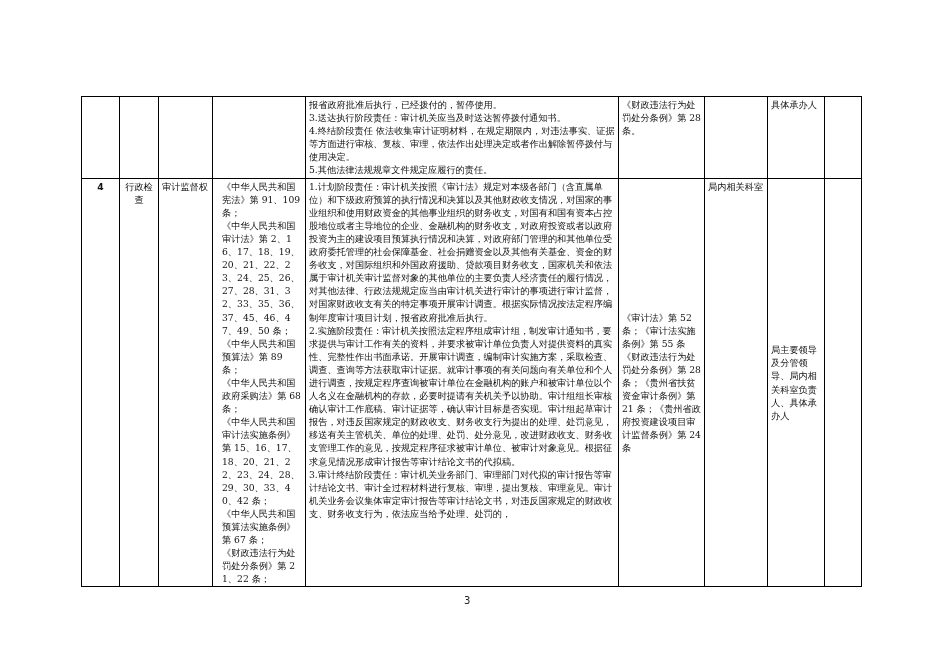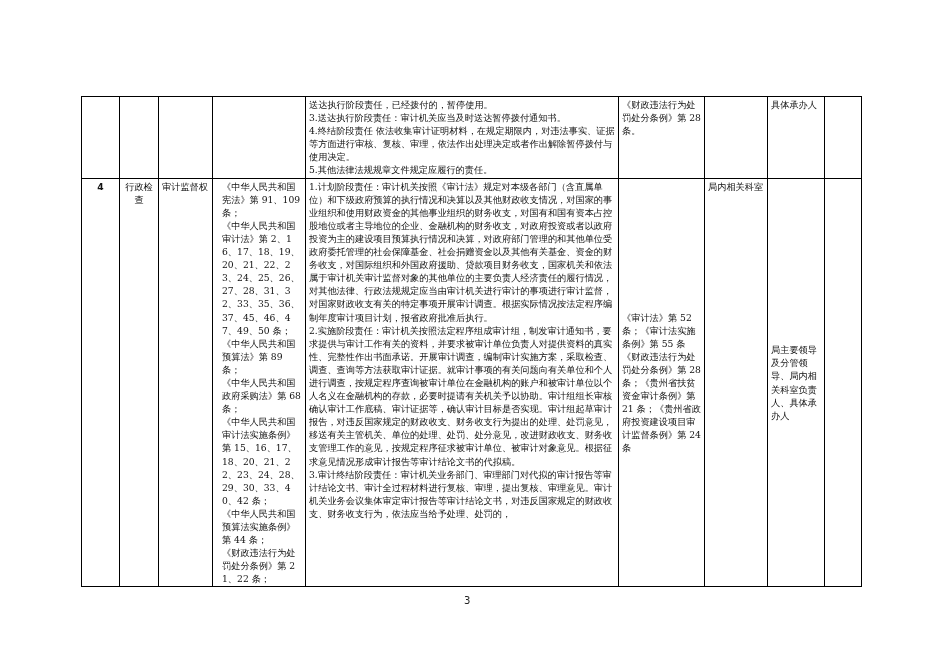--- a/index.html
+++ b/index.html
@@ -30,41 +30,41 @@
 <body>
 
 <table class="doc">
   <tbody>
       <tr class="row-prev" style="height:80px;">
     <td class="c-num"></td>
     <td class="c-type"></td>
     <td class="c-name"></td>
     <td class="c-basis"></td>
     <td class="c-resp">
-      <span class="line">送达执行阶段责任，已经拨付的，暂停使用。</span>
+      <span class="line">报省政府批准后执行，已经拨付的，暂停使用。</span>
       <span class="line">3.送达执行阶段责任：审计机关应当及时送达暂停拨付通知书。</span>
       <span class="line">4.终结阶段责任 依法收集审计证明材料，在规定期限内，对违法事实、证据等方面进行审核、复核、审理，依法作出处理决定或者作出解除暂停拨付与使用决定。</span>
       <span class="line">5.其他法律法规规章文件规定应履行的责任。</span>
     </td>
     <td class="c-penalty">《财政违法行为处罚处分条例》第 28 条。</td>
     <td class="c-dept"></td>
     <td class="c-owner">具体承办人</td>
     <td class="c-note"></td>
   </tr>
   <tr class="row-main" style="height:385px;">
     <td class="c-num">4</td>
     <td class="c-type">行政检查</td>
     <td class="c-name">审计监督权</td>
     <td class="c-basis">
       <span class="line indent">《中华人民共和国宪法》第 91、109 条；</span>
       <span class="line indent">《中华人民共和国审计法》第 2、16、17、18、19、20、21、22、23、24、25、26、27、28、31、32、33、35、36、37、45、46、47、49、50 条；</span>
       <span class="line indent">《中华人民共和国预算法》第 89 条；</span>
       <span class="line indent">《中华人民共和国政府采购法》第 68 条；</span>
       <span class="line indent">《中华人民共和国审计法实施条例》第 15、16、17、18、20、21、22、23、24、28、29、30、33、40、42 条；</span>
-      <span class="line indent">《中华人民共和国预算法实施条例》第 44 条；</span>
+      <span class="line indent">《中华人民共和国预算法实施条例》第 67 条；</span>
       <span class="line indent">《财政违法行为处罚处分条例》第 21、22 条；</span>
     </td>
     <td class="c-resp">
       <span class="line">1.计划阶段责任：审计机关按照《审计法》规定对本级各部门（含直属单位）和下级政府预算的执行情况和决算以及其他财政收支情况，对国家的事业组织和使用财政资金的其他事业组织的财务收支，对国有和国有资本占控股地位或者主导地位的企业、金融机构的财务收支，对政府投资或者以政府投资为主的建设项目预算执行情况和决算，对政府部门管理的和其他单位受政府委托管理的社会保障基金、社会捐赠资金以及其他有关基金、资金的财务收支，对国际组织和外国政府援助、贷款项目财务收支，国家机关和依法属于审计机关审计监督对象的其他单位的主要负责人经济责任的履行情况，对其他法律、行政法规规定应当由审计机关进行审计的事项进行审计监督，对国家财政收支有关的特定事项开展审计调查。根据实际情况按法定程序编制年度审计项目计划，报省政府批准后执行。</span>
       <span class="line">2.实施阶段责任：审计机关按照法定程序组成审计组，制发审计通知书，要求提供与审计工作有关的资料，并要求被审计单位负责人对提供资料的真实性、完整性作出书面承诺。开展审计调查，编制审计实施方案，采取检查、调查、查询等方法获取审计证据。就审计事项的有关问题向有关单位和个人进行调查，按规定程序查询被审计单位在金融机构的账户和被审计单位以个人名义在金融机构的存款，必要时提请有关机关予以协助。审计组组长审核确认审计工作底稿、审计证据等，确认审计目标是否实现。审计组起草审计报告，对违反国家规定的财政收支、财务收支行为提出的处理、处罚意见，移送有关主管机关、单位的处理、处罚、处分意见，改进财政收支、财务收支管理工作的意见，按规定程序征求被审计单位、被审计对象意见。根据征求意见情况形成审计报告等审计结论文书的代拟稿。</span>
       <span class="line">3.审计终结阶段责任：审计机关业务部门、审理部门对代拟的审计报告等审计结论文书、审计全过程材料进行复核、审理，提出复核、审理意见。审计机关业务会议集体审定审计报告等审计结论文书，对违反国家规定的财政收支、财务收支行为，依法应当给予处理、处罚的，</span>
     </td>
     <td class="c-penalty">《审计法》第 52 条；《审计法实施条例》第 55 条《财政违法行为处罚处分条例》第 28 条；《贵州省扶贫资金审计条例》第 21 条；《贵州省政府投资建设项目审计监督条例》第 24 条</td>
     <td class="c-dept">局内相关科室</td>
     <td class="c-owner">局主要领导及分管领导、局内相关科室负责人、具体承办人</td>

